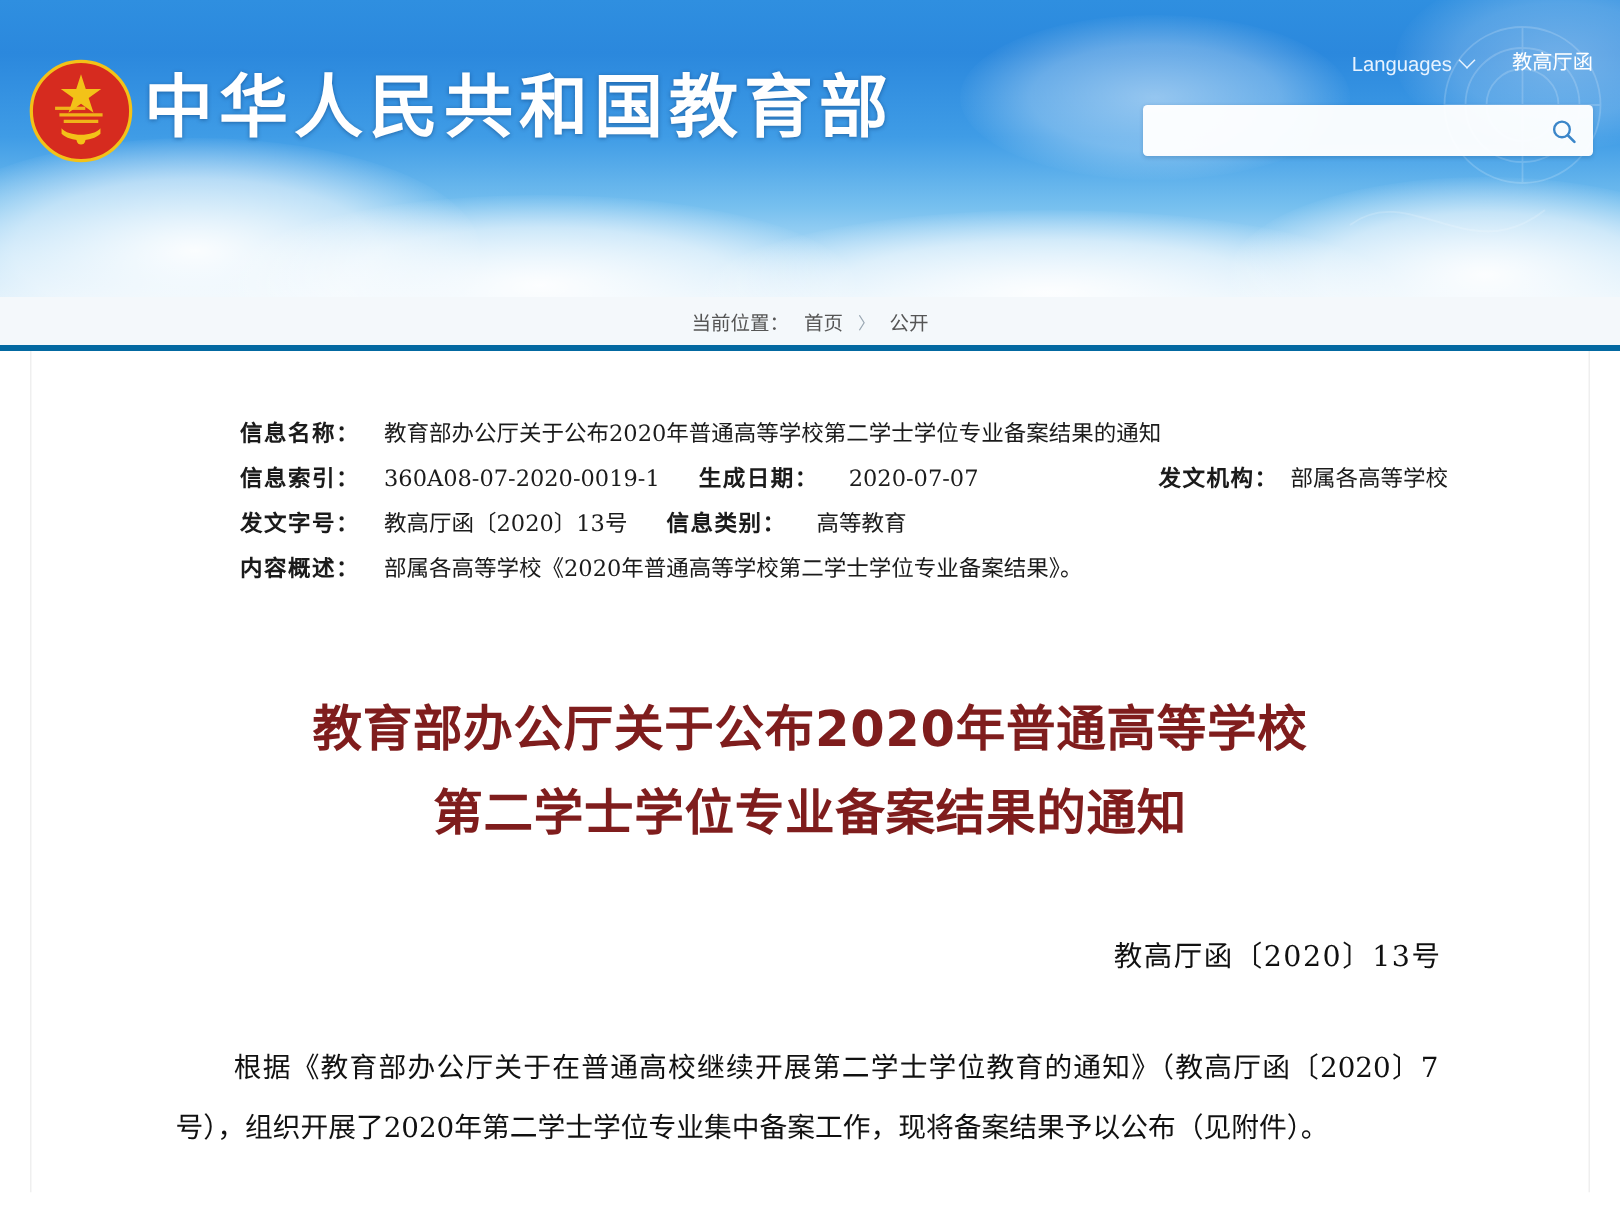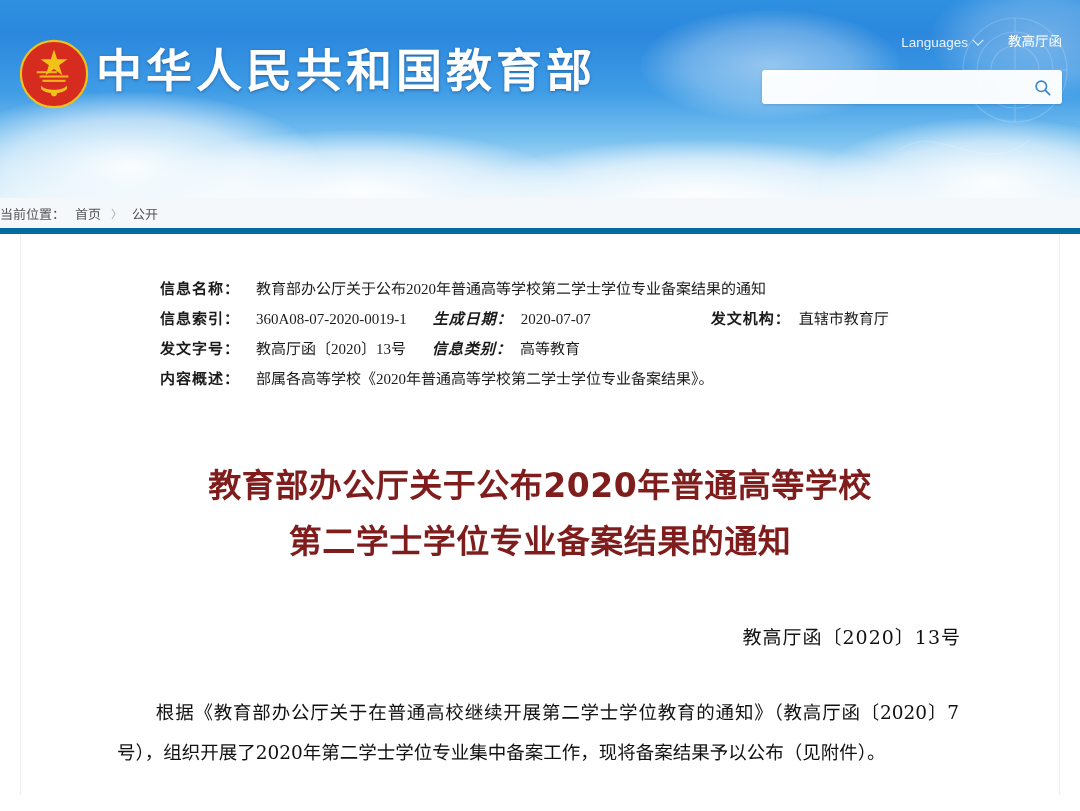--- a/index.html
+++ b/index.html
@@ -135,26 +135,27 @@
   .search-btn {
     width: 40px; height: 100%;
     display: flex; align-items: center; justify-content: center;
     cursor: pointer;
   }
 
   
   .crumbbar {
     height: 36px;
     background: #f4f8fb;
-    border-bottom: 6px solid #0369a1;
+    border-bottom: 4px solid #0369a1;
     display: flex;
     align-items: center;
     padding-left: 0px;
     font-size: 13px;
     color: #555;
+    justify-content: center;
   }
   .crumbbar .inner {
     display: flex;
     align-items: center;
     gap: 10px;
     margin-left: -24px;
     padding-left: 24px;
   }
   .crumbbar .sep { color: #9aa7b2; font-size: 11px; }
   .crumbbar a { color: #555; text-decoration: none; }
@@ -178,27 +179,26 @@
     line-height: 2.0;
   }
   .meta-row { display: flex; align-items: baseline; }
   .meta-label {
     font-weight: 700;
     width: 96px;
     flex: 0 0 96px;
     letter-spacing: 1px;
     margin-left: 43px;
   }
-  .meta-value { flex: 0 1 auto; font-family: Liberation Serif, serif; }
+  .meta-value { flex: 0 1 auto; }
   .meta-label.inline {
     width: auto;
     flex: 0 0 auto;
     margin-left: 26px;
-    margin-right: 8px;
-    font-style: italic;
+    margin-right: 20px;
   }
   .meta-label.inline2 {
     width: auto;
     flex: 0 0 auto;
     margin-left: 120px;
     margin-right: 8px;
   }
 
   .title {
     margin: 64px auto 0 auto;
@@ -307,21 +307,21 @@
       <div class="meta-row">
         <div class="meta-label">信息名称：</div>
         <div class="meta-value">教育部办公厅关于公布2020年普通高等学校第二学士学位专业备案结果的通知</div>
       </div>
       <div class="meta-row">
         <div class="meta-label">信息索引：</div>
         <div class="meta-value">360A08-07-2020-0019-1</div>
         <div class="meta-label inline">生成日期：</div>
         <div class="meta-value">2020-07-07</div>
         <div class="meta-label inline2">发文机构：</div>
-        <div class="meta-value">直辖市教育厅</div>
+        <div class="meta-value">部属各高等学校</div>
       </div>
       <div class="meta-row">
         <div class="meta-label">发文字号：</div>
         <div class="meta-value">教高厅函〔2020〕13号</div>
         <div class="meta-label inline">信息类别：</div>
         <div class="meta-value">高等教育</div>
       </div>
       <div class="meta-row">
         <div class="meta-label">内容概述：</div>
         <div class="meta-value">部属各高等学校《2020年普通高等学校第二学士学位专业备案结果》。</div>

